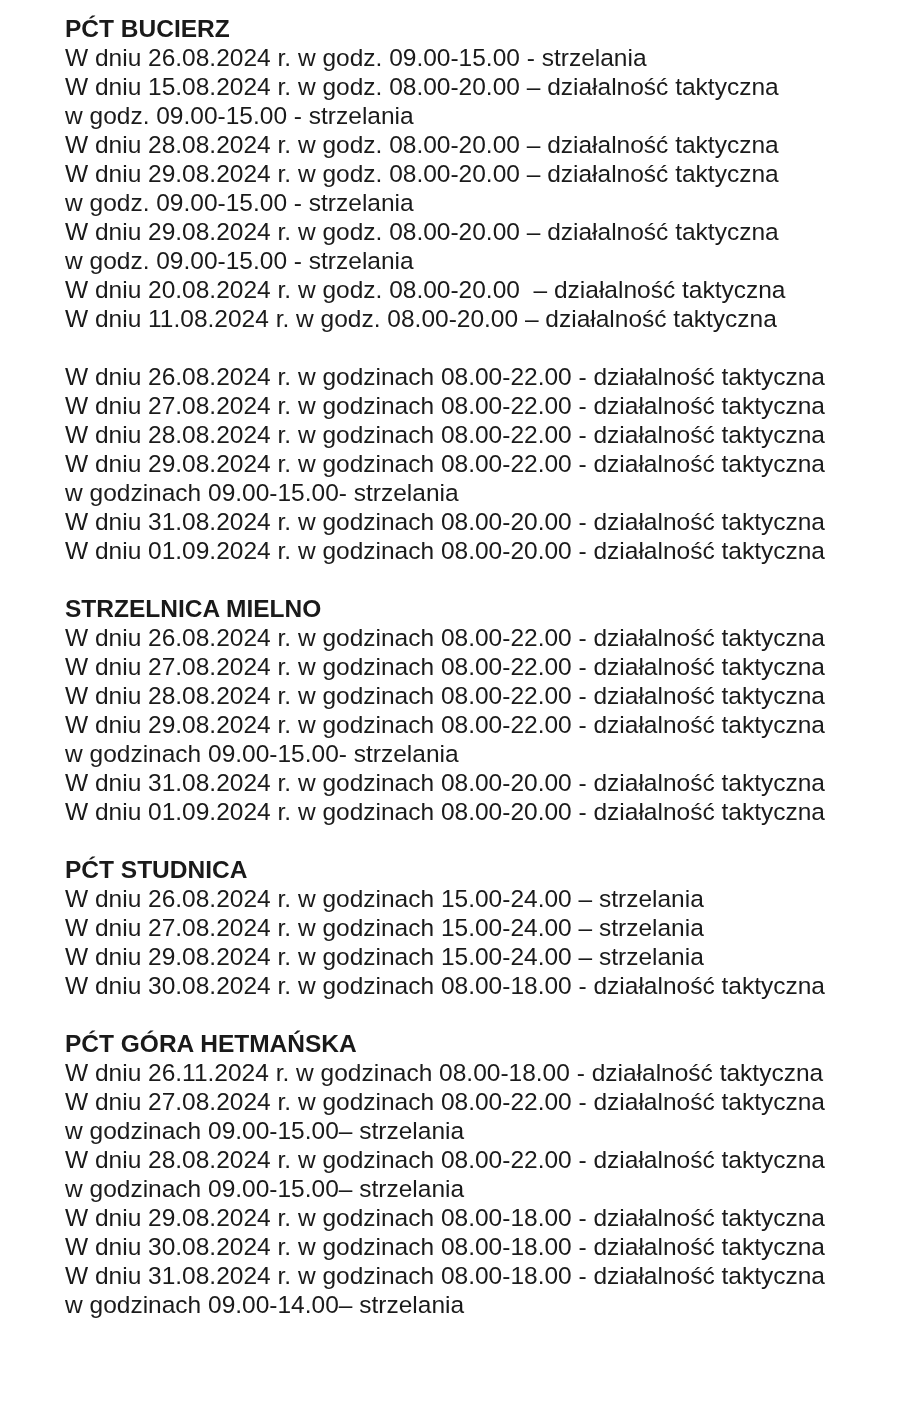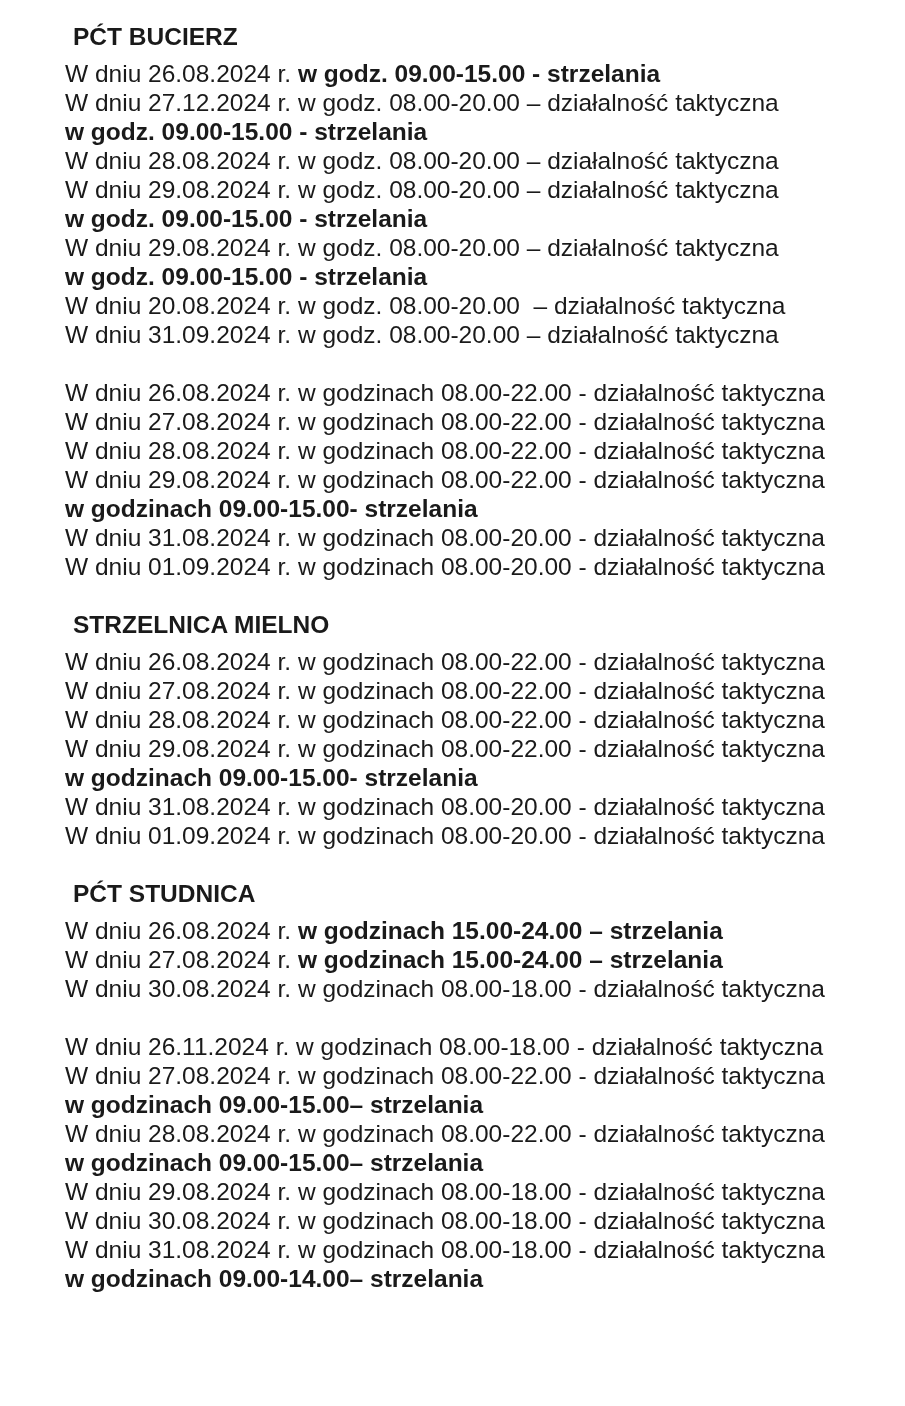--- a/index.html
+++ b/index.html
@@ -19,50 +19,50 @@
   .page {
     padding: 14px 18px 0 65px;
   }
   section.schedule-section {
     margin: 0 0 29px 0;
   }
   section.schedule-section:last-child {
     margin-bottom: 0;
   }
   h2.section-title {
-    margin: 8px;
+    margin: 0;
     font-size: inherit;
     line-height: inherit;
     font-weight: bold;
     white-space: pre-wrap;
   }
   p.schedule-line {
     margin: 0;
     white-space: pre-wrap; 
   }
   .b {
-    font-weight: bold;
+    font-weight: normal;
   }
 </style>
 </head>
 <body>
 
 <main class="page">
     <section class="schedule-section">
       <h2 class="section-title">PĆT BUCIERZ</h2>
       <p class="schedule-line"><span>W dniu 26.08.2024 r. </span><span class="b">w godz. 09.00-15.00 - strzelania</span></p>
-      <p class="schedule-line"><span>W dniu 27.12.2024 r. w godz. 08.00-20.00 – działalność taktyczna</span></p>
+      <p class="schedule-line"><span>W dniu 15.08.2024 r. w godz. 08.00-20.00 – działalność taktyczna</span></p>
       <p class="schedule-line"><span class="b">w godz. 09.00-15.00 - strzelania</span></p>
       <p class="schedule-line"><span>W dniu 28.08.2024 r. w godz. 08.00-20.00 – działalność taktyczna</span></p>
       <p class="schedule-line"><span>W dniu 29.08.2024 r. w godz. 08.00-20.00 – działalność taktyczna</span></p>
       <p class="schedule-line"><span class="b">w godz. 09.00-15.00 - strzelania</span></p>
       <p class="schedule-line"><span>W dniu 29.08.2024 r. w godz. 08.00-20.00 – działalność taktyczna</span></p>
       <p class="schedule-line"><span class="b">w godz. 09.00-15.00 - strzelania</span></p>
       <p class="schedule-line"><span>W dniu 20.08.2024 r. w godz. 08.00-20.00  – działalność taktyczna</span></p>
-      <p class="schedule-line"><span>W dniu 31.09.2024 r. w godz. 08.00-20.00 – działalność taktyczna</span></p>
+      <p class="schedule-line"><span>W dniu 11.08.2024 r. w godz. 08.00-20.00 – działalność taktyczna</span></p>
     </section>
     <section class="schedule-section">
       <p class="schedule-line"><span>W dniu 26.08.2024 r. w godzinach 08.00-22.00 - działalność taktyczna</span></p>
       <p class="schedule-line"><span>W dniu 27.08.2024 r. w godzinach 08.00-22.00 - działalność taktyczna</span></p>
       <p class="schedule-line"><span>W dniu 28.08.2024 r. w godzinach 08.00-22.00 - działalność taktyczna</span></p>
       <p class="schedule-line"><span>W dniu 29.08.2024 r. w godzinach 08.00-22.00 - działalność taktyczna</span></p>
       <p class="schedule-line"><span class="b">w godzinach 09.00-15.00- strzelania</span></p>
       <p class="schedule-line"><span>W dniu 31.08.2024 r. w godzinach 08.00-20.00 - działalność taktyczna</span></p>
       <p class="schedule-line"><span>W dniu 01.09.2024 r. w godzinach 08.00-20.00 - działalność taktyczna</span></p>
     </section>
@@ -73,23 +73,25 @@
       <p class="schedule-line"><span>W dniu 28.08.2024 r. w godzinach 08.00-22.00 - działalność taktyczna</span></p>
       <p class="schedule-line"><span>W dniu 29.08.2024 r. w godzinach 08.00-22.00 - działalność taktyczna</span></p>
       <p class="schedule-line"><span class="b">w godzinach 09.00-15.00- strzelania</span></p>
       <p class="schedule-line"><span>W dniu 31.08.2024 r. w godzinach 08.00-20.00 - działalność taktyczna</span></p>
       <p class="schedule-line"><span>W dniu 01.09.2024 r. w godzinach 08.00-20.00 - działalność taktyczna</span></p>
     </section>
     <section class="schedule-section">
       <h2 class="section-title">PĆT STUDNICA</h2>
       <p class="schedule-line"><span>W dniu 26.08.2024 r. </span><span class="b">w godzinach 15.00-24.00 – strzelania</span></p>
       <p class="schedule-line"><span>W dniu 27.08.2024 r. </span><span class="b">w godzinach 15.00-24.00 – strzelania</span></p>
+      <p class="schedule-line"><span>W dniu 29.08.2024 r. </span><span class="b">w godzinach 15.00-24.00 – strzelania</span></p>
       <p class="schedule-line"><span>W dniu 30.08.2024 r. w godzinach 08.00-18.00 - działalność taktyczna</span></p>
     </section>
     <section class="schedule-section">
+      <h2 class="section-title">PĆT GÓRA HETMAŃSKA</h2>
       <p class="schedule-line"><span>W dniu 26.11.2024 r. w godzinach 08.00-18.00 - działalność taktyczna</span></p>
       <p class="schedule-line"><span>W dniu 27.08.2024 r. w godzinach 08.00-22.00 - działalność taktyczna</span></p>
       <p class="schedule-line"><span class="b">w godzinach 09.00-15.00– strzelania</span></p>
       <p class="schedule-line"><span>W dniu 28.08.2024 r. w godzinach 08.00-22.00 - działalność taktyczna</span></p>
       <p class="schedule-line"><span class="b">w godzinach 09.00-15.00– strzelania</span></p>
       <p class="schedule-line"><span>W dniu 29.08.2024 r. w godzinach 08.00-18.00 - działalność taktyczna</span></p>
       <p class="schedule-line"><span>W dniu 30.08.2024 r. w godzinach 08.00-18.00 - działalność taktyczna</span></p>
       <p class="schedule-line"><span>W dniu 31.08.2024 r. w godzinach 08.00-18.00 - działalność taktyczna</span></p>
       <p class="schedule-line"><span class="b">w godzinach 09.00-14.00– strzelania</span></p>
     </section>

